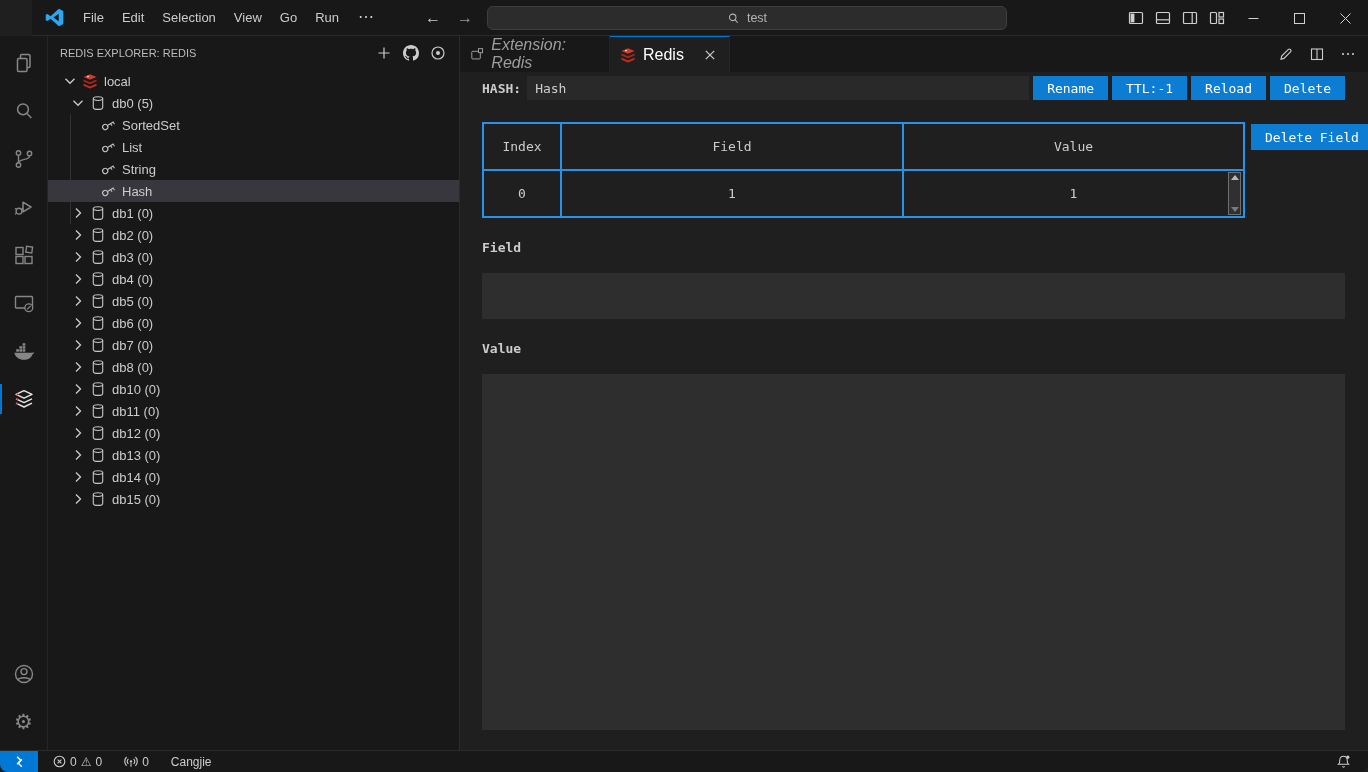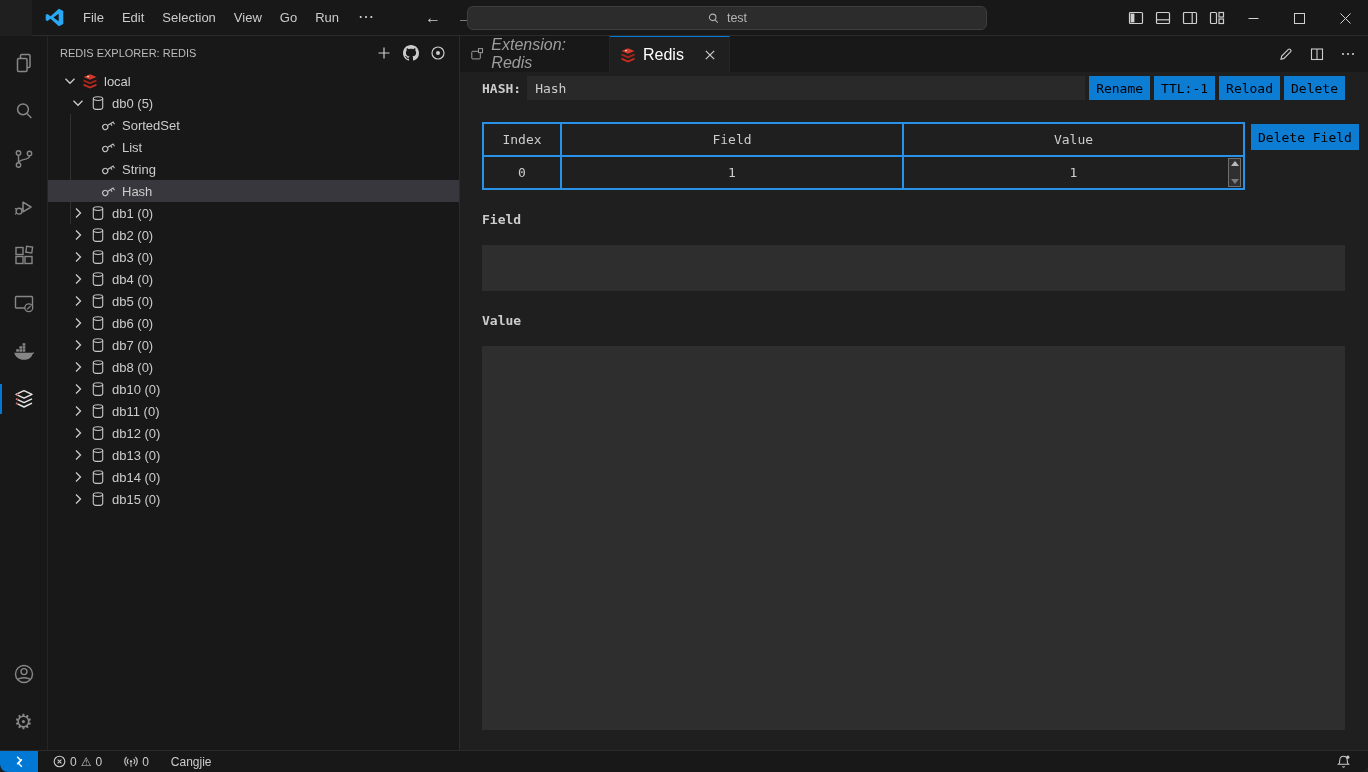--- a/index.html
+++ b/index.html
@@ -15,21 +15,21 @@
   .titlebar { height:36px; background:#181818; border-bottom:1px solid #2b2b2b;
     display:flex; align-items:center; position:relative;margin-left:32px; }
   .vslogo { margin-left:13px; }
   .menus { display:flex; margin-left:10px; font-size:13px; color:#cccccc; }
   .menu { padding:0 9px; height:36px; line-height:35px; cursor:pointer; }
   .menu-more { padding:0 10px; height:36px; line-height:33px; letter-spacing:1px; cursor:pointer; }
   .nav-arrows { position:absolute; left:393px; top:0; height:36px; display:flex;
     align-items:center; gap:16px; font-size:16px; }
   .nav-back { color:#cccccc; cursor:pointer; }
   .nav-fwd { color:#9a9a9a; cursor:pointer; }
-  .command-center { position:absolute; left:435px; top:6px; width:520px; height:24px;
+  .command-center { position:absolute; left:455px; top:6px; width:520px; height:24px;
     background:#2c2c2c; border:1px solid #3e3e3e; border-radius:6px;
     display:flex; align-items:center; justify-content:center; gap:7px;
     color:#b4b4b4; font-size:12.5px; cursor:pointer; }
   .titlebar-right { position:absolute; right:0; top:0; height:36px; display:flex; align-items:center; }
   .layout-ico { width:27px; height:36px; display:flex; align-items:center; justify-content:center;
     color:#cfcfcf; cursor:pointer; }
   .win-btn { width:46px; height:36px; display:flex; align-items:center; justify-content:center;
     color:#d0d0d0; cursor:pointer; }
 
   
@@ -77,26 +77,26 @@
   .tab-actions { position:absolute; right:12px; top:0; height:36px; display:flex;
     align-items:center; gap:15px; color:#cccccc; }
   .ta { cursor:pointer; }
 
   .content { flex:1; display:flex; flex-direction:column; padding:3px 23px 20px 22px;
     font-family:"DejaVu Sans Mono","Liberation Mono",monospace; min-height:0;gap:12px; }
   .hash-row { display:flex; align-items:center; height:26px; flex:none; }
   .hash-label { font-weight:bold; font-size:13px; margin-right:6px; }
   .hash-input { flex:1; height:24px; background:#292929; border:none; outline:none;
     color:#cccccc; font:13px "DejaVu Sans Mono",monospace; padding:0 8px; }
-  .btn { height:24px; background:#0d7dd4; color:#000000; border:none; cursor:pointer;
-    font:13px "DejaVu Sans Mono",monospace; padding:0 7px; margin-left:4px; white-space:nowrap; }
+  .btn { height:24px; background:#0d7dd4; color:#ffffff; border:none; cursor:pointer;
+    font:13px "DejaVu Sans Mono",monospace; padding:0 14px; margin-left:4px; white-space:nowrap; }
   .table-section { display:flex; align-items:flex-start; margin-top:9px; flex:none; }
   table { border-collapse:collapse; table-layout:fixed; width:761px; font-size:13px; }
   th, td { border:2px solid #2a91e8; text-align:center; font-weight:normal;
-    color:#cccccc; padding:8px; }
+    color:#cccccc; padding:15px; }
   th { height:21px; background:#1f1f1f; }
   td { height:22px; position:relative; }
   .spinner { position:absolute; right:2px; top:1px; bottom:1px; width:13px;
     background:#303030; border:1px solid #6f6f6f; display:flex; flex-direction:column;
     align-items:center; justify-content:space-between; padding:2px 0; cursor:pointer; }
   .arr-up { width:0; height:0; border-left:4px solid transparent; border-right:4px solid transparent;
     border-bottom:5px solid #b9b9b9; }
   .arr-dn { width:0; height:0; border-left:4px solid transparent; border-right:4px solid transparent;
     border-top:5px solid #7a7a7a; }
   .delete-field { margin-left:6px; margin-top:2px; height:26px; }

